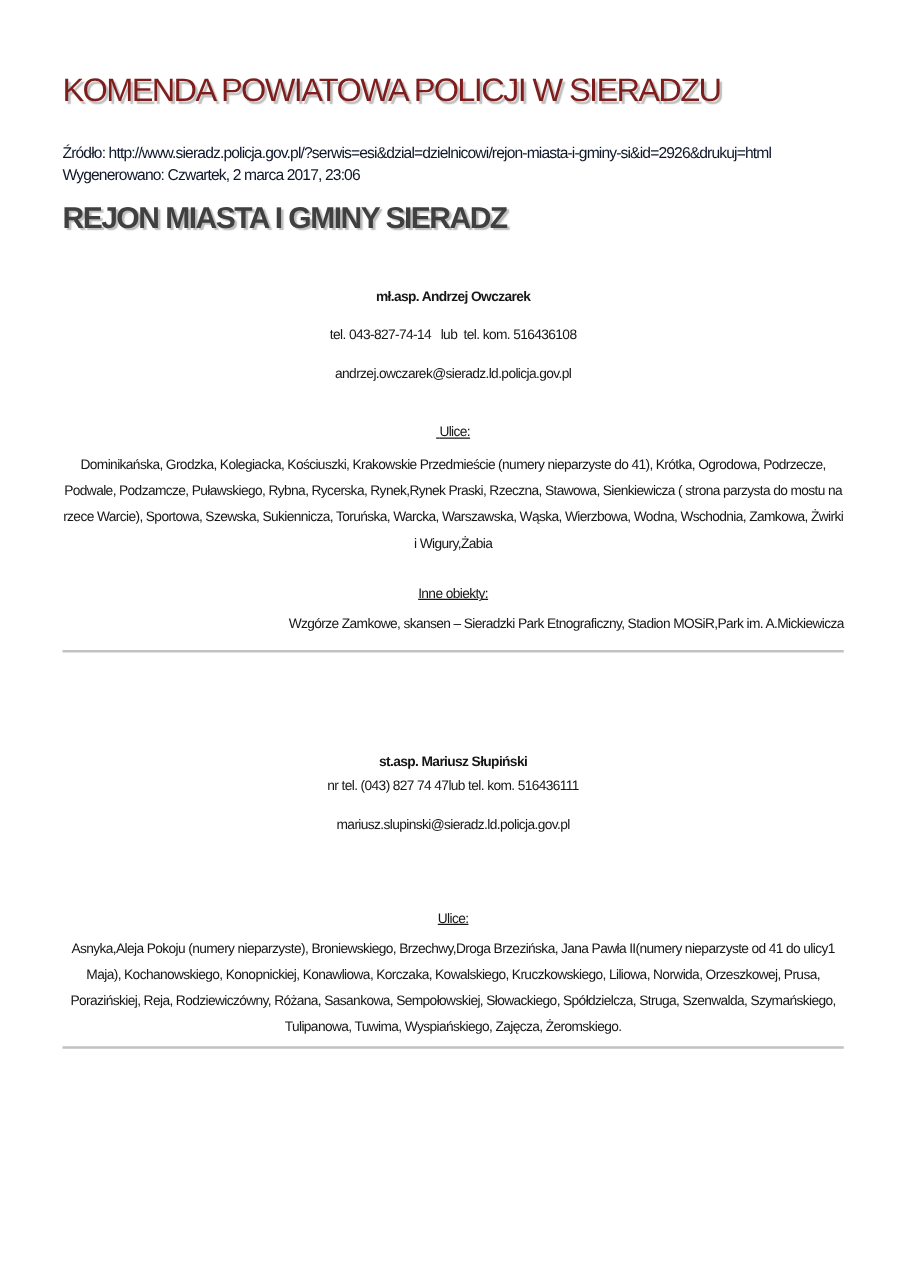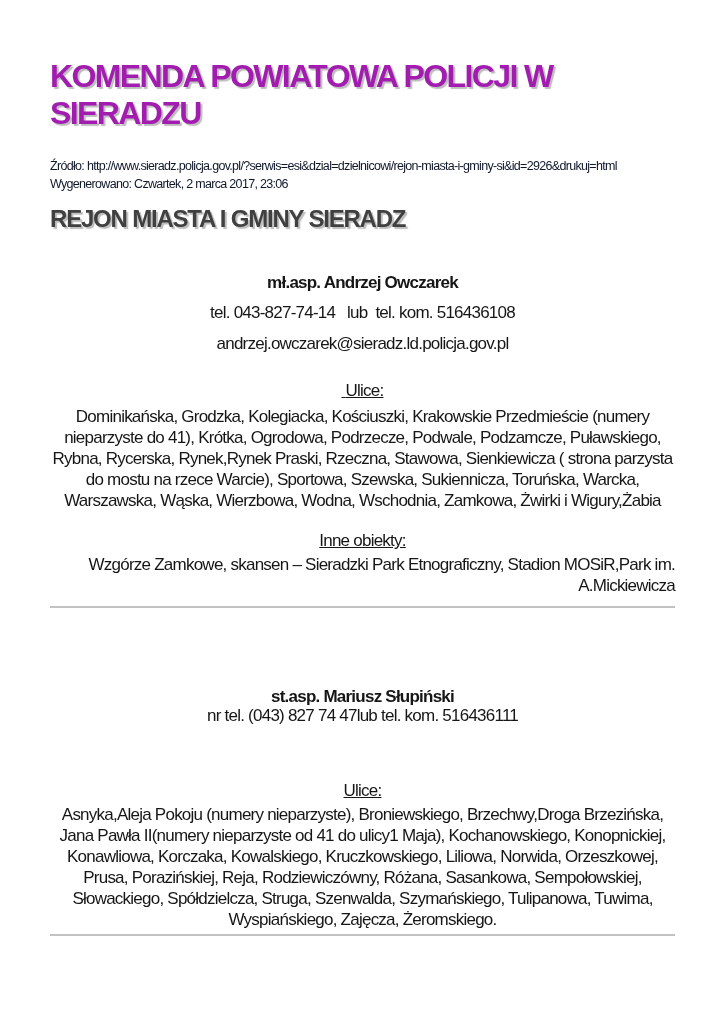--- a/index.html
+++ b/index.html
@@ -15,25 +15,25 @@
   }
   .page {
     width: 725px;
     min-height: 1024px;
     box-sizing: border-box;
     padding: 0 50px 60px 50px;
     background: #ffffff;
   }
   h1.page-title {
     margin: 58px 0 0 0;
-    font-size: 32px;
-    font-weight: bold;
+    font-size: 26px;
+    font-weight: normal;
     letter-spacing: -0.05em;
     font-stretch: condensed;
-    color: #a21caf;
+    color: #7f1d1d;
     text-shadow: 2px 2px 1px #bdbdbd;
     line-height: 1.15;
   }
   p.meta {
     margin: 0;
     font-size: 12.5px;
     line-height: 17px;
     letter-spacing: -0.055em;
     color: #0f172a;
   }
@@ -47,21 +47,21 @@
     font-stretch: condensed;
     color: #404040;
     text-shadow: 2px 2px 1px #bdbdbd;
     line-height: 1.15;
   }
   section.officer {
     text-align: center;
   }
   section.officer p {
     margin: 0;
-    font-size: 17px;
+    font-size: 11px;
     line-height: 17px;
     letter-spacing: -0.045em;
     white-space: pre-wrap;
     color: #161616;
   }
   p.officer-name {
     font-weight: bold;
     font-size: 13.5px;
   }
   p.subhead {
@@ -115,20 +115,21 @@
     <p class="streets o1-streets">Dominikańska, Grodzka, Kolegiacka, Kościuszki, Krakowskie Przedmieście (numery nieparzyste do 41), Krótka, Ogrodowa, Podrzecze, Podwale, Podzamcze, Puławskiego, Rybna, Rycerska, Rynek,Rynek Praski, Rzeczna, Stawowa, Sienkiewicza ( strona parzysta do mostu na rzece Warcie), Sportowa, Szewska, Sukiennicza, Toruńska, Warcka, Warszawska, Wąska, Wierzbowa, Wodna, Wschodnia, Zamkowa, Żwirki i Wigury,Żabia</p>
     <p class="subhead o1-other-h">Inne obiekty:</p>
     <p class="objects o1-other">Wzgórze Zamkowe, skansen – Sieradzki Park Etnograficzny, Stadion MOSiR,Park im. A.Mickiewicza</p>
   </section>
 
   <hr class="divider d1">
 
   <section class="officer">
     <p class="officer-name o2-name">st.asp. Mariusz Słupiński</p>
     <p class="officer-phone o2-phone">nr tel. (043) 827 74 47lub tel. kom. 516436111</p>
+    <p class="officer-email o2-email">mariusz.slupinski@sieradz.ld.policja.gov.pl</p>
     <p class="subhead o2-streets-h">Ulice:</p>
     <p class="streets o2-streets">Asnyka,Aleja Pokoju (numery nieparzyste), Broniewskiego, Brzechwy,Droga Brzezińska, Jana Pawła II(numery nieparzyste od 41 do ulicy1 Maja), Kochanowskiego, Konopnickiej, Konawliowa, Korczaka, Kowalskiego, Kruczkowskiego, Liliowa, Norwida, Orzeszkowej, Prusa, Porazińskiej, Reja, Rodziewiczówny, Różana, Sasankowa, Sempołowskiej, Słowackiego, Spółdzielcza, Struga, Szenwalda, Szymańskiego, Tulipanowa, Tuwima, Wyspiańskiego, Zajęcza, Żeromskiego.</p>
   </section>
 
   <hr class="divider d2">
 
 
 </div>
 
 </body></html>

